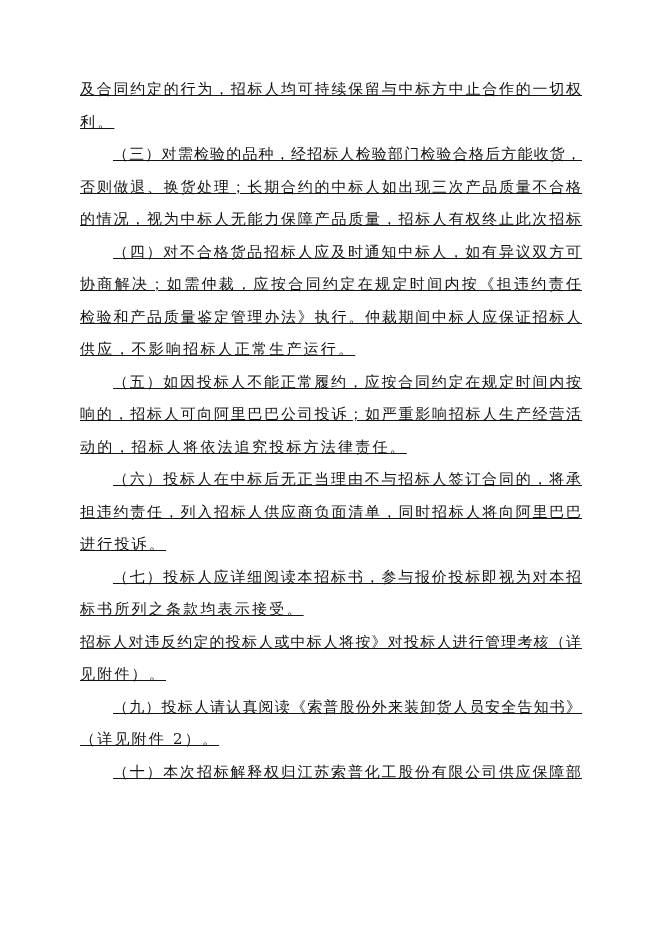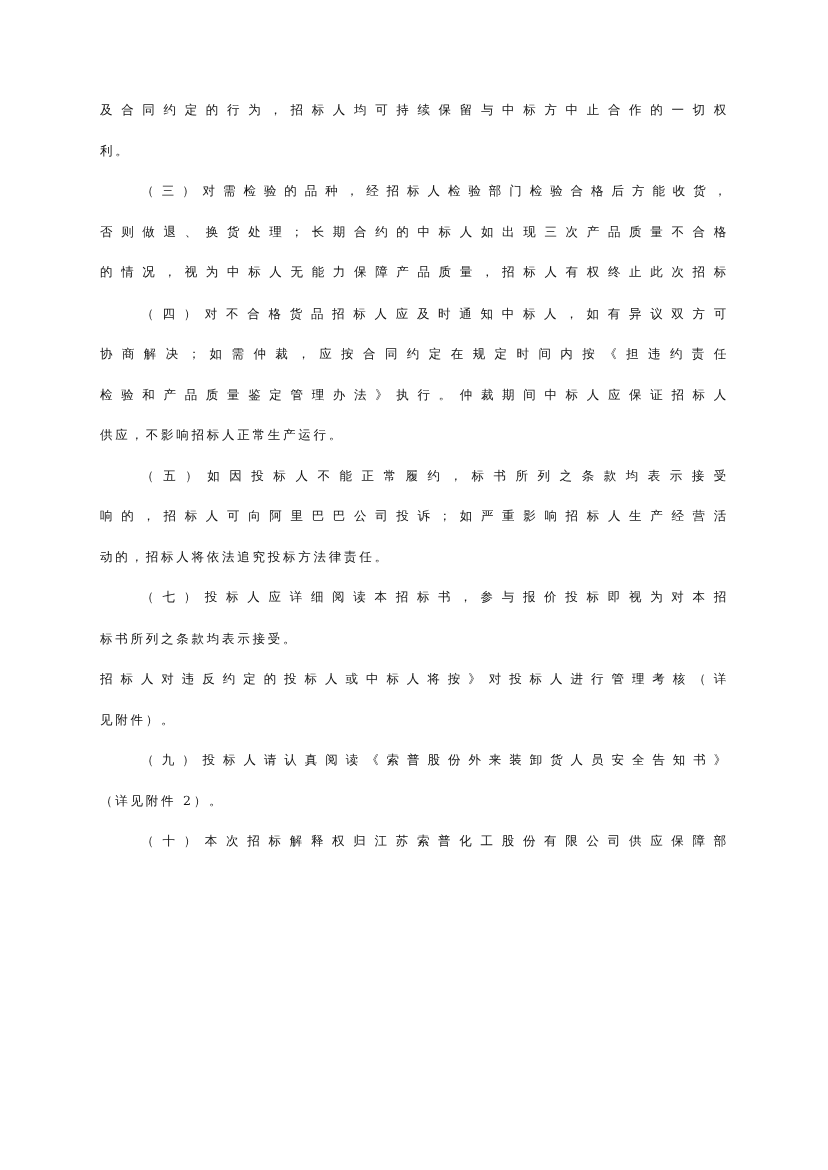--- a/index.html
+++ b/index.html
@@ -26,24 +26,25 @@
     .text-block {
       position: absolute;
       left: 80px;
       top: 73px;
       width: 502px;
     }
     .line {
       display: block;
       height: 32.5px;
       line-height: 32.5px;
-      font-size: 10px;
+      font-size: 15px;
       white-space: nowrap;
       overflow: visible;
       box-sizing: border-box;
+      text-decoration: underline;
     }
     .line.full {
       text-align: justify;
       text-align-last: justify;
       text-justify: inter-character;
       letter-spacing: 1px;
     }
     .line.last {
       text-align: left;
       letter-spacing: 2.2px;
@@ -70,25 +71,30 @@
     </div>
 
     <div class="paragraph">
       <div class="line full indent">（四）对不合格货品招标人应及时通知中标人，如有异议双方可</div>
       <div class="line full">协商解决；如需仲裁，应按合同约定在规定时间内按《担违约责任</div>
       <div class="line full">检验和产品质量鉴定管理办法》执行。仲裁期间中标人应保证招标人</div>
       <div class="line last">供应，不影响招标人正常生产运行。</div>
     </div>
 
     <div class="paragraph">
-      <div class="line full indent">（五）如因投标人不能正常履约，标书所列之条款均表示接受</div>
+      <div class="line full indent">（五）如因投标人不能正常履约，应按合同约定在规定时间内按</div>
       <div class="line full">响的，招标人可向阿里巴巴公司投诉；如严重影响招标人生产经营活</div>
       <div class="line last">动的，招标人将依法追究投标方法律责任。</div>
     </div>
 
+    <div class="paragraph">
+      <div class="line full indent">（六）投标人在中标后无正当理由不与招标人签订合同的，将承</div>
+      <div class="line full">担违约责任，列入招标人供应商负面清单，同时招标人将向阿里巴巴</div>
+      <div class="line last">进行投诉。</div>
+    </div>
 
     <div class="paragraph">
       <div class="line full indent">（七）投标人应详细阅读本招标书，参与报价投标即视为对本招</div>
       <div class="line last">标书所列之条款均表示接受。</div>
     </div>
 
     <div class="paragraph">
       <div class="line full">招标人对违反约定的投标人或中标人将按》对投标人进行管理考核（详</div>
       <div class="line last">见附件）。</div>
     </div>

